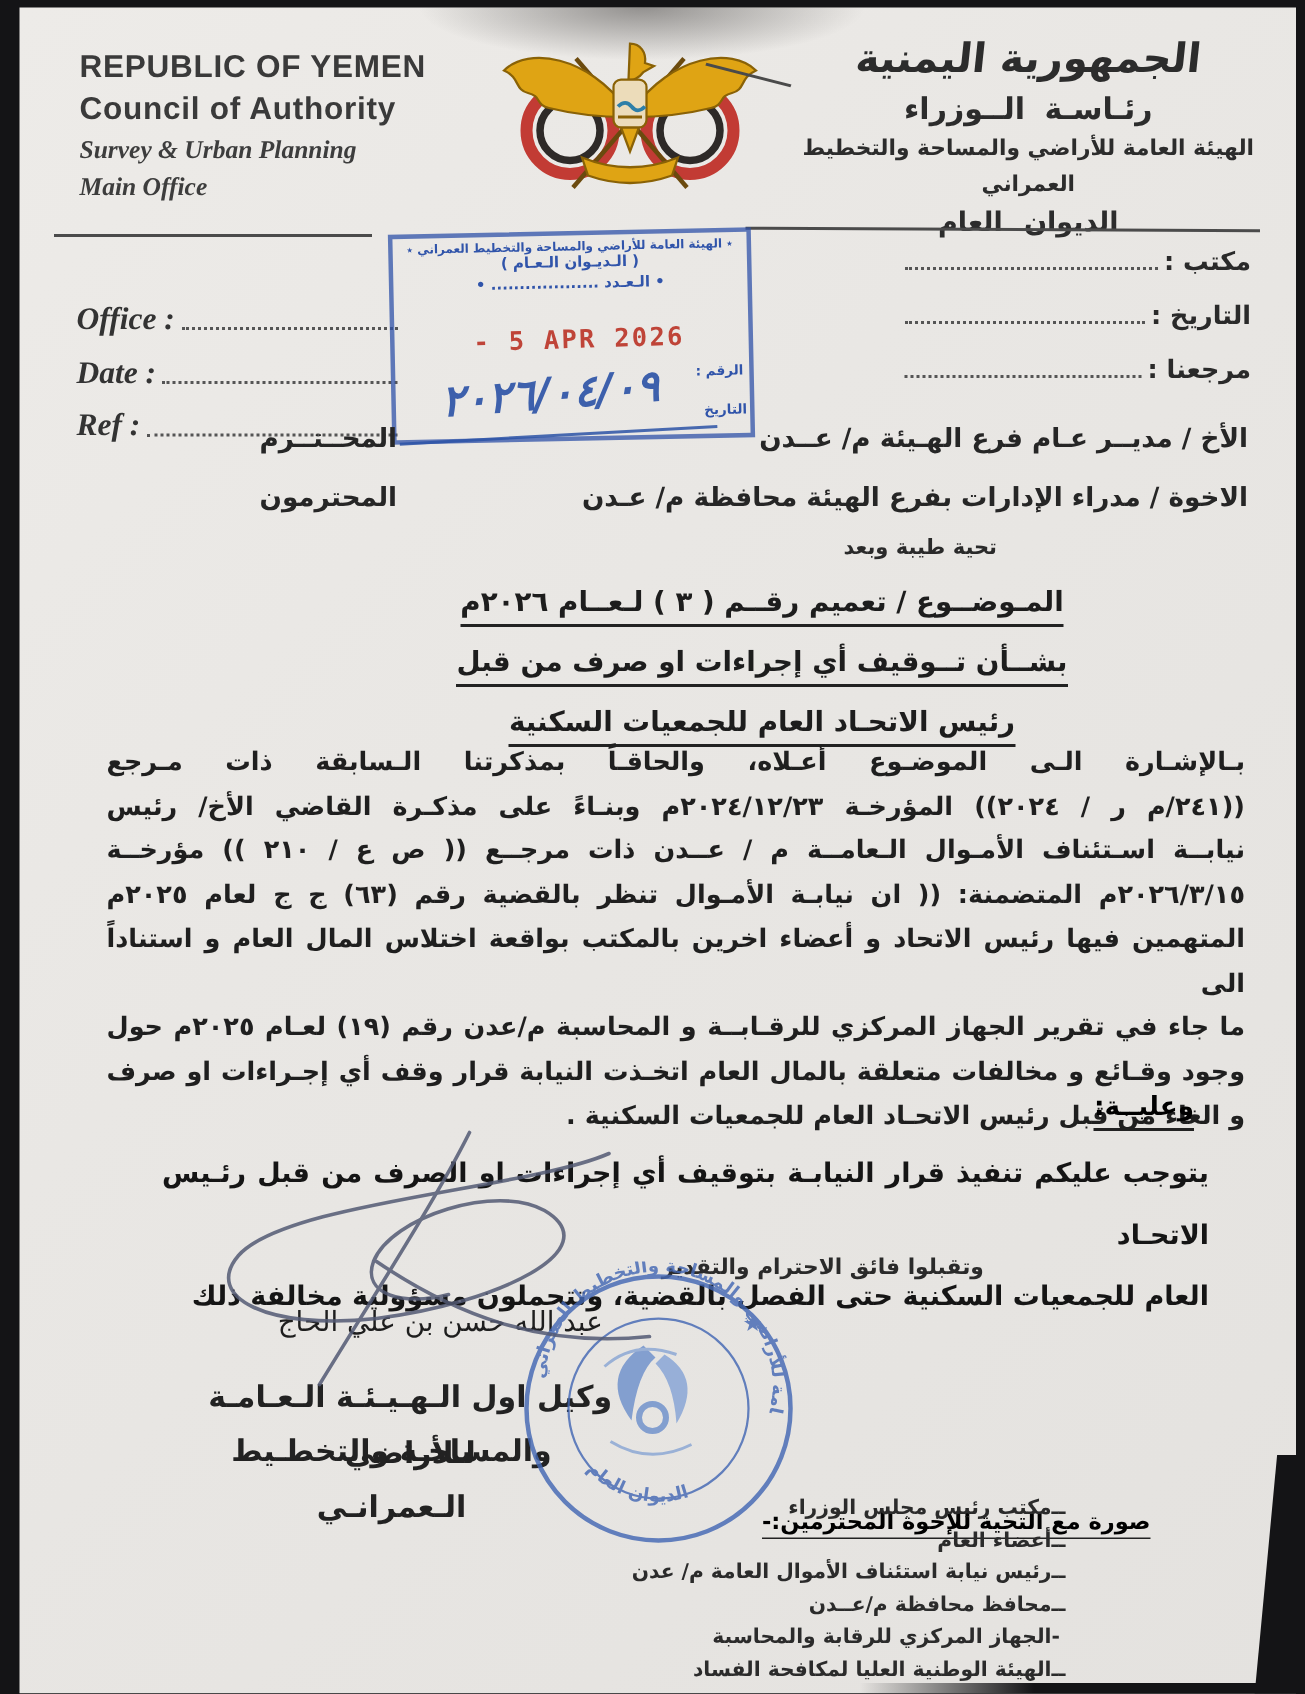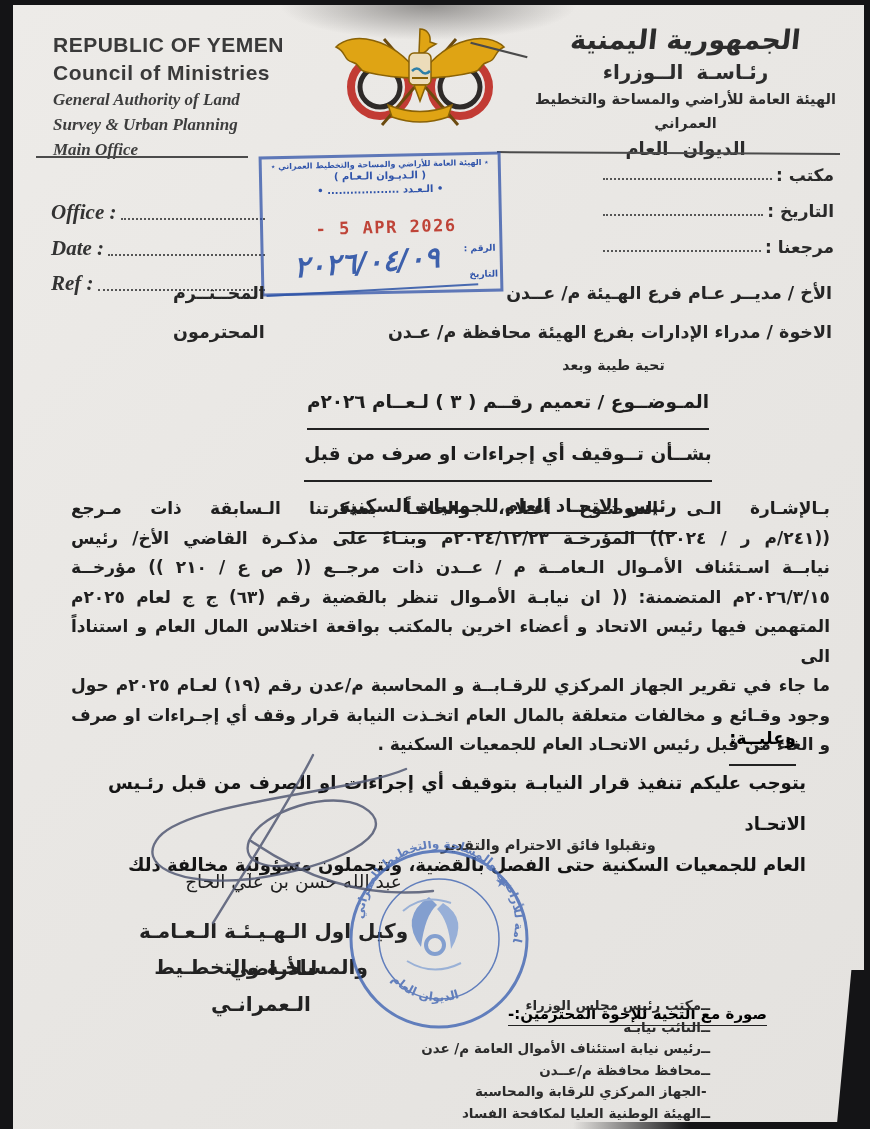--- a/index.html
+++ b/index.html
@@ -53,21 +53,21 @@
   .sb-mini{position:absolute;font-size:9px;font-weight:bold;color:#3054aa;}
 
   
   .addr-row{position:absolute;left:160px;right:32px;display:flex;direction:rtl;justify-content:space-between;
             font-size:17.5px;font-weight:bold;color:#262626;}
   .greeting{left:498px;top:352px;width:205px;text-align:center;font-size:14px;font-weight:bold;color:#2a2a2a;}
 
   
   .subject{left:215px;top:386px;width:560px;text-align:center;direction:rtl;color:#1d1d1d;}
   .subject div{margin-bottom:13px;}
-  .u-span{display:inline-block;border-bottom:2px solid #222;padding-bottom:16px;font-size:18.5px;font-weight:bold;}
+  .u-span{display:inline-block;border-bottom:2px solid #222;padding-bottom:4px;font-size:18.5px;font-weight:bold;}
 
   
   .body-text{left:58px;right:34px;top:489px;direction:rtl;color:#1f1f1f;font-size:17px;font-weight:600;}
   .body-text div{line-height:29.5px;}
   .jl{text-align:justify;text-align-last:justify;}
   .cl{text-align:right;}
 
   .resolution-h{right:68px;top:723px;direction:rtl;}
   .directive{left:95px;right:58px;top:757px;direction:rtl;color:#151515;font-size:18px;font-weight:bold;}
   .directive div{line-height:41px;}
@@ -85,22 +85,21 @@
   .cc-txt{white-space:nowrap;}
 </style>
 </head>
 <body>
 
 <div class="paper">
   <div class="scan-shadow-top"></div>
 
   <div class="abs en-block">
     <div class="en-line-sans">REPUBLIC OF YEMEN</div>
-    <div class="en-line-sans">Council of Ministries</div>
-    <div class="en-line-serif">General Authority of Land</div>
+    <div class="en-line-sans">Council of Authority</div>
     <div class="en-line-serif">Survey &amp; Urban Planning</div>
     <div class="en-line-serif">Main Office</div>
   </div>
 
   <svg class="abs" style="left:317px;top:12px;" width="180" height="125" viewBox="0 0 180 125">
     <circle cx="50" cy="70" r="29" fill="none" stroke="#c23b34" stroke-width="8"></circle>
     <circle cx="50" cy="70" r="20" fill="none" stroke="#2e2a28" stroke-width="5"></circle>
     <circle cx="130" cy="70" r="29" fill="none" stroke="#c23b34" stroke-width="8"></circle>
     <circle cx="130" cy="70" r="20" fill="none" stroke="#2e2a28" stroke-width="5"></circle>
     <line x1="52" y1="108" x2="126" y2="22" stroke="#6b4a0e" stroke-width="3"></line>
@@ -237,21 +236,21 @@
   <div class="abs cc-head rtl">
     <span class="u-span">صورة مع التحية للإخوة المحترمين:-</span>
   </div>
   <div class="abs cc-list">
     <div class="cc-item">
       <span class="cc-dash">ــ</span>
       <span class="cc-txt">مكتب رئيس مجلس الوزراء</span>
     </div>
     <div class="cc-item">
       <span class="cc-dash">ــ</span>
-      <span class="cc-txt">النائب نيابـة</span>
+      <span class="cc-txt">أعضاء العام</span>
     </div>
     <div class="cc-item">
       <span class="cc-dash">ــ</span>
       <span class="cc-txt">رئيس نيابة استئناف الأموال العامة م/ عدن</span>
     </div>
     <div class="cc-item">
       <span class="cc-dash">ــ</span>
       <span class="cc-txt">محافظ محافظة م/عــدن</span>
     </div>
     <div class="cc-item">

